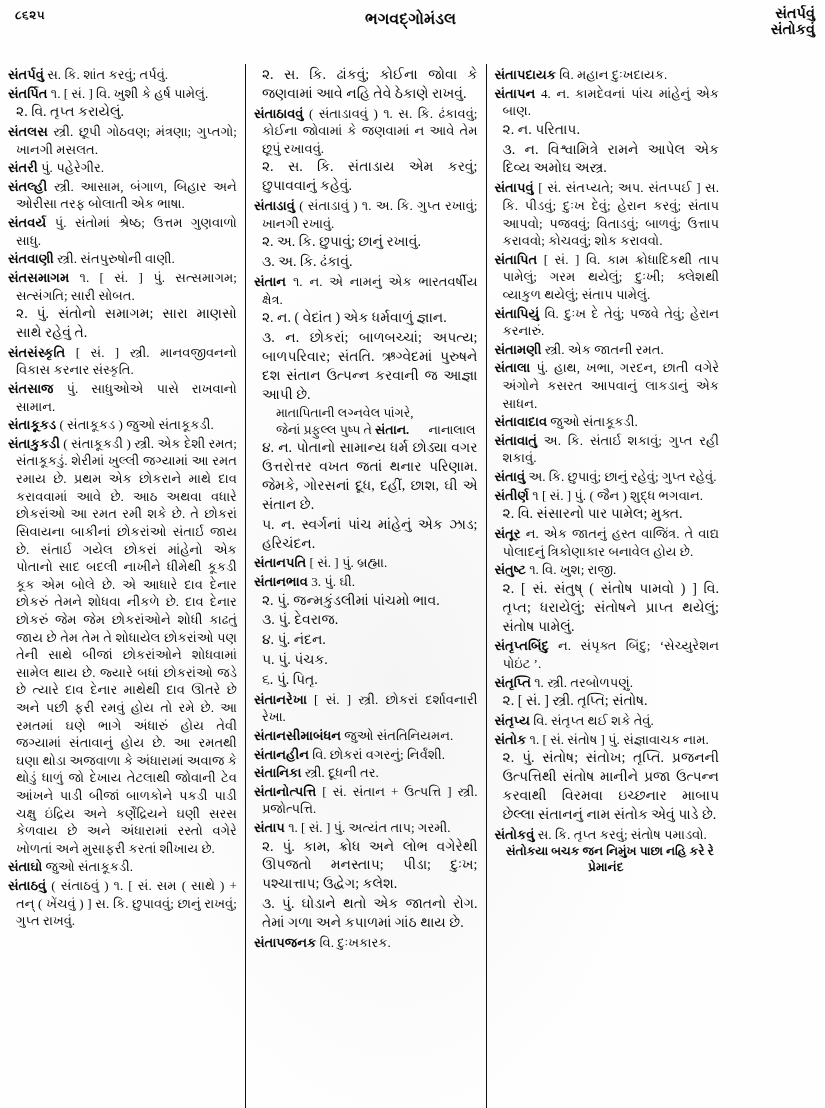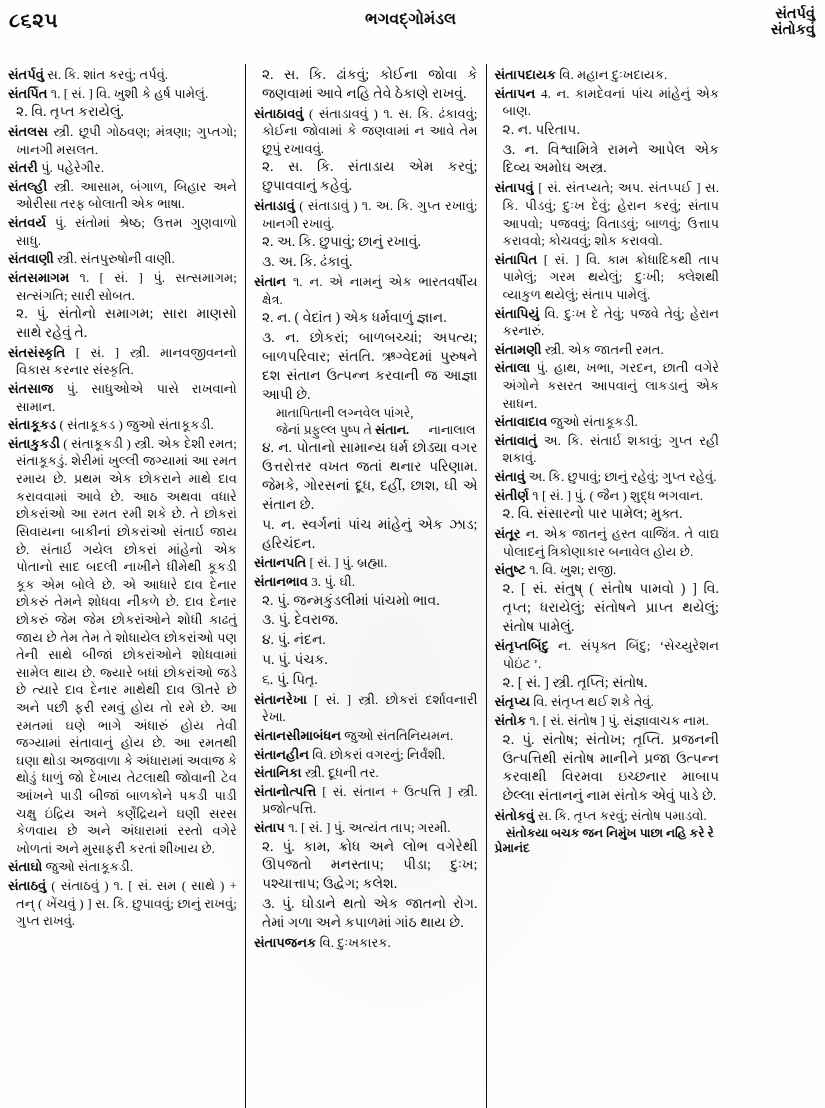--- a/index.html
+++ b/index.html
@@ -28,25 +28,26 @@
 
   
   .runhead {
     position: relative;
     height: 50px;
     padding: 7px 8px 0 8px;
     box-sizing: border-box;
   }
   .rh-folio {
     position: absolute;
-    left: 9px;
+    left: 15px;
     top: 9px;
-    font-size: 20px;
+    font-size: 12px;
     font-weight: bold;
     letter-spacing: .5px;
+    font-family: Liberation Mono, monospace;
   }
   .rh-title {
     position: absolute;
     left: 0;
     right: 4px;
     top: 10px;
     text-align: center;
     font-size: 16px;
     font-weight: bold;
   }
@@ -115,21 +116,21 @@
     font-size: 12.2px;
     line-height: 1.3;
     padding-left: 6px;
     margin: 0;
     text-align: center;
     font-weight: bold;
   }
   .attrline {
     font-size: 12.2px;
     line-height: 1.25;
-    text-align: left;
+    text-align: center;
     font-weight: bold;
     margin: 0;
     padding-right: 2px;
   }
 </style>
 </head>
 <body>
 
 <div class="page">
 
@@ -206,20 +207,21 @@
         <div class="entry hang"><span class="hw">સંતાલા</span><span> પું. હાથ, ખભા, ગરદન, છાતી વગેરે અંગોને કસરત આપવાનું લાકડાનું એક સાધન.</span></div>
         <div class="entry hang"><span class="hw">સંતાવાદાવ</span><span> જુઓ સંતાકૂકડી.</span></div>
         <div class="entry hang"><span class="hw">સંતાવાતું</span><span> અ. કિ. સંતાર્ઇ શકાવું; ગુપ્ત રહી શકાવું.</span></div>
         <div class="entry hang"><span class="hw">સંતાવું</span><span> અ. કિ. છુપાવું; છાનું રહેવું; ગુપ્ત રહેવું.</span></div>
         <div class="entry hang"><span class="hw">સંતીર્ણ</span><span> ૧ [ સં. ] પું. ( જૈન ) શુદ્ધ ભગવાન.</span></div>
         <div class="sense">૨. વિ. સંસારનો પાર પામેલ; મુક્ત.</div>
         <div class="entry hang"><span class="hw">સંતૂર</span><span> ન. એક જાતનું હસ્ત વાજિંત્ર. તે વાદ્ય પોલાદનું ત્રિકોણાકાર બનાવેલ હોય છે.</span></div>
         <div class="entry hang"><span class="hw">સંતુષ્ટ</span><span> ૧. વિ. ખુશ; રાજી.</span></div>
         <div class="sense">૨. [ સં. સંતુષ્ ( સંતોષ પામવો ) ] વિ. તૃપ્ત; ધરાયેલું; સંતોષને પ્રાપ્ત થયેલું; સંતોષ પામેલું.</div>
         <div class="entry hang"><span class="hw">સંતૃપ્તબિંદુ</span><span> ન. સંપૃક્ત બિંદુ; ‘સેચ્યુરેશન પોઇંટ ’.</span></div>
+        <div class="entry hang"><span class="hw">સંતૃપ્તિ</span><span> ૧. સ્ત્રી. તરબોળપણું.</span></div>
         <div class="sense">૨. [ સં. ] સ્ત્રી. તૃપ્તિ; સંતોષ.</div>
         <div class="entry hang"><span class="hw">સંતૃપ્ય</span><span> વિ. સંતૃપ્ત થઈ શકે તેવું.</span></div>
         <div class="entry hang"><span class="hw">સંતોક</span><span> ૧. [ સં. સંતોષ ] પું. સંજ્ઞાવાચક નામ.</span></div>
         <div class="sense">૨. પું. સંતોષ; સંતોખ; તૃપ્તિ. પ્રજનની ઉત્પત્તિથી સંતોષ માનીને પ્રજા ઉત્પન્ન કરવાથી વિરમવા ઇચ્છનાર માબાપ છેલ્લા સંતાનનું નામ સંતોક એવું પાડે છે.</div>
         <div class="entry hang"><span class="hw">સંતોકવું</span><span> સ. કિ. તૃપ્ત કરવું; સંતોષ પમાડવો.</span></div>
         <div class="quote">સંતોકયા બચક જન નિમુંખ પાછા નહિ કરે રે</div>
         <div class="attrline">પ્રેમાનંદ</div>
       </div>
   </div>
 

